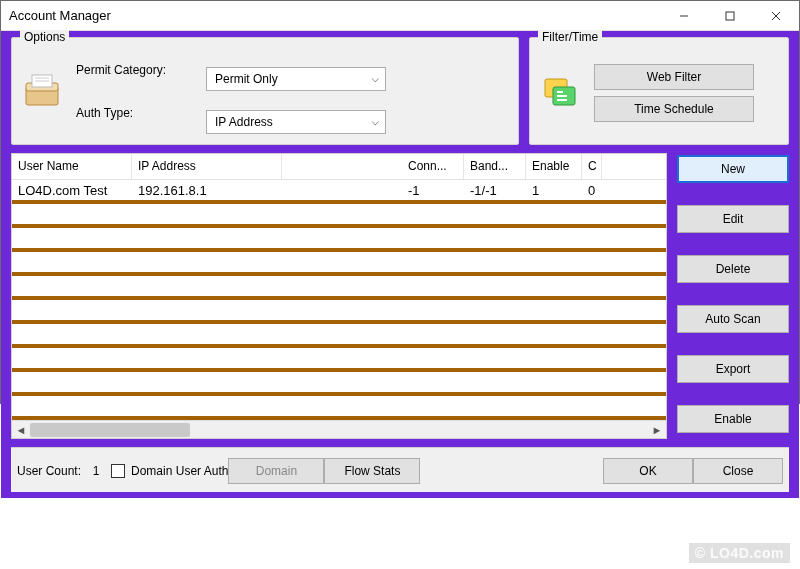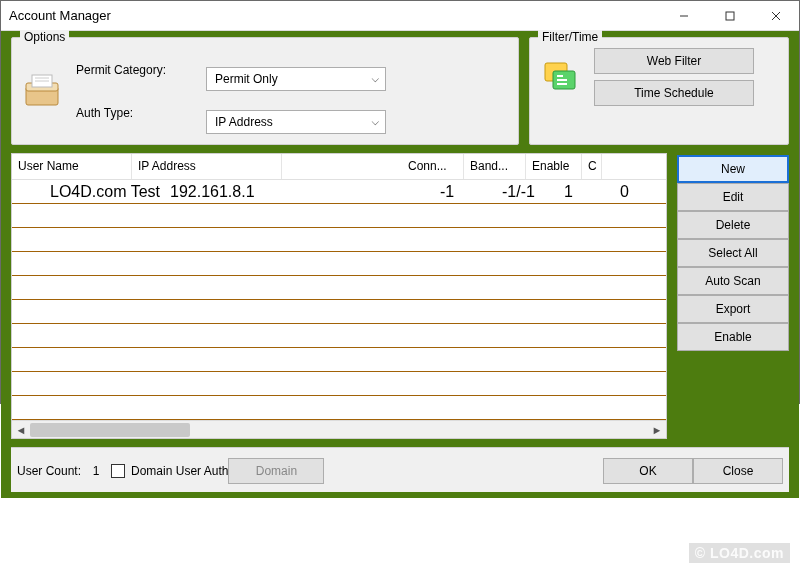--- a/index.html
+++ b/index.html
@@ -34,21 +34,21 @@
     height: 30px;
     display: flex;
     align-items: center;
     justify-content: center;
     font-size: 13px;
     color: #333;
   }
   .winbtn svg { display:block; }
   .client {
     flex: 1;
-    background: #4d7c0f;
+    background: #6d28d9;
     padding: 6px 10px 6px 10px;
     display: flex;
     flex-direction: column;
     gap: 8px;
   }
   .fieldset {
     border: 1px solid #cfcfcf;
     border-radius: 2px;
     position: relative;
     padding: 10px 10px 10px 10px;
@@ -91,20 +91,21 @@
     font-size: 12px;
     margin-top: 19px;
   }
   .combo .chev { font-size: 10px; color:#555; }
   .filter-box { width: 260px; }
   .filter-inner {
     display: grid;
     grid-template-columns: 54px 1fr;
     row-gap: 6px;
     align-items: center;
+    margin-top: 16px;
   }
   .filter-icon {
     grid-row: 1 / span 2;
     width: 42px; height: 42px;
     display:flex; align-items:center; justify-content:center;
   }
   .btn {
     height: 26px;
     min-width: 90px;
     border: 1px solid #adadad;
@@ -143,23 +144,22 @@
     border-right: 1px solid #e5e5e5;
     padding: 5px 6px;
     overflow: hidden;
     white-space: nowrap;
   }
   .tbody { flex:1; background:#fff; }
   .tr {
     display:flex;
     height: 24px;
     align-items:center;
-    border-bottom: 1px solid #a16207;
-    font-size: 16px;
-    justify-content: center;
+    border-bottom: 4px solid #a16207;
+    font-size: 13px;
   }
   .td {
     padding: 3px 6px;
     overflow: hidden;
     white-space: nowrap;
   }
   .hscroll {
     height: 18px;
     background: #f0f0f0;
     border-top: 1px solid #dcdcdc;
@@ -172,21 +172,21 @@
     display:flex; align-items:center; justify-content:center;
     color:#555; font-size:11px;
   }
   .hscroll .track { flex:1; height:18px; position:relative; }
   .hscroll .thumb {
     position:absolute; left:0; top:2px; height:14px; width:160px;
     background:#c9c9c9; border-radius:2px;
   }
   .sidebtns {
     width: 112px;
-    display:flex; flex-direction:column; gap:0;
+    display:flex; flex-direction:column; gap:22px;
     padding-top:2px;
   }
   .sidebtns .btn { width:100%; height:28px; }
   .bottombar {
     border-top: 1px solid #cfcfcf;
     padding: 10px 6px 8px 6px;
     display:flex;
     align-items:center;
     background:#f0f0f0;
   }
@@ -325,35 +325,35 @@
             <div class="thumb"></div>
           </div>
           <div class="arrow">►</div>
         </div>
       </div>
 
       <div class="sidebtns">
         <div class="btn focus">New</div>
         <div class="btn">Edit</div>
         <div class="btn">Delete</div>
-        <div class="btn">Select All</div>
         <div class="btn">Auto Scan</div>
         <div class="btn">Export</div>
         <div class="btn">Enable</div>
       </div>
     </div>
 
     <div class="bottombar">
       <span>User Count:</span>
       <span style="min-width:30px; text-align:center;">1</span>
       <span style="display:flex;align-items:flex-end;">
         <span class="check"></span>
         <span>Domain User Auth</span>
       </span>
       <div class="btn disabled" style="width:96px;">Domain</div>
+      <div class="btn" style="width:96px;">Flow Stats</div>
       <div style="flex:1"></div>
       <div class="btn" style="width:80px;">OK</div>
       <div class="btn" style="width:80px;">Close</div>
     </div>
 
   </div>
 </div>
 
 <div class="watermark">© LO4D.com</div>
 

